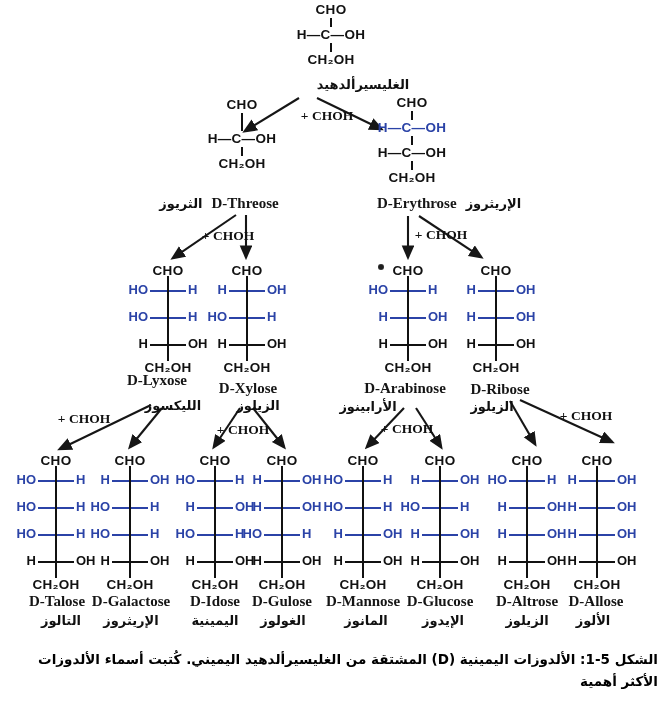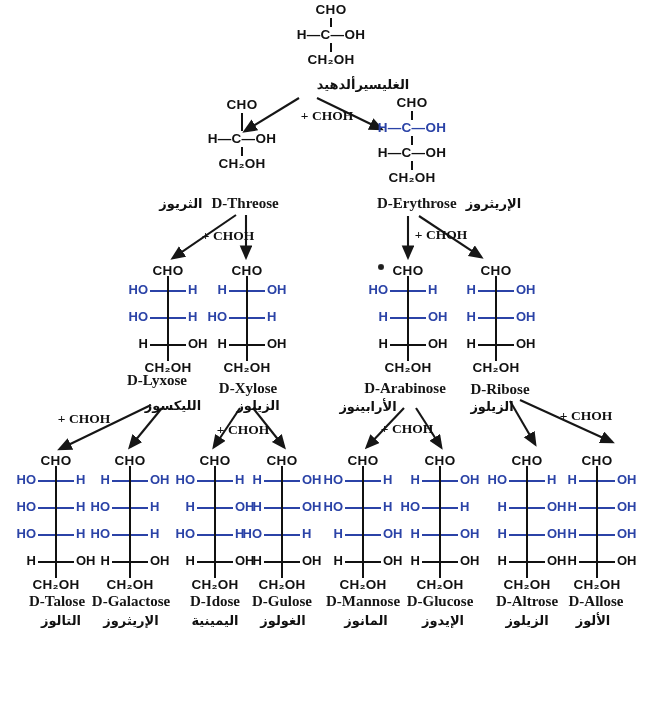--- a/index.html
+++ b/index.html
@@ -423,13 +423,14 @@
           <div class="ll" style="color: rgb(17, 17, 17);">H</div>
           <div class="rl" style="color: rgb(17, 17, 17);">OH</div>
         </div>
         <div class="vline" style="top: 13px; height: 112px;"></div>
         <div class="cap" style="bottom: 0px;">CH₂OH</div>
       </div>
       <div class="name-en" style="left: 516px; top: 593px;">D-Allose</div>
       <div class="name-ar" style="left: 513px; top: 613px;">الألوز</div>
     </div>
 
+  <div class="caption" style="top:648px">الشكل 5-1: الألدوزات اليمينية (D) المشتقة من الغليسيرألدهيد اليميني. كُتبت أسماء الألدوزات الأكثر أهمية</div>
 </div>
 
 </body></html>

